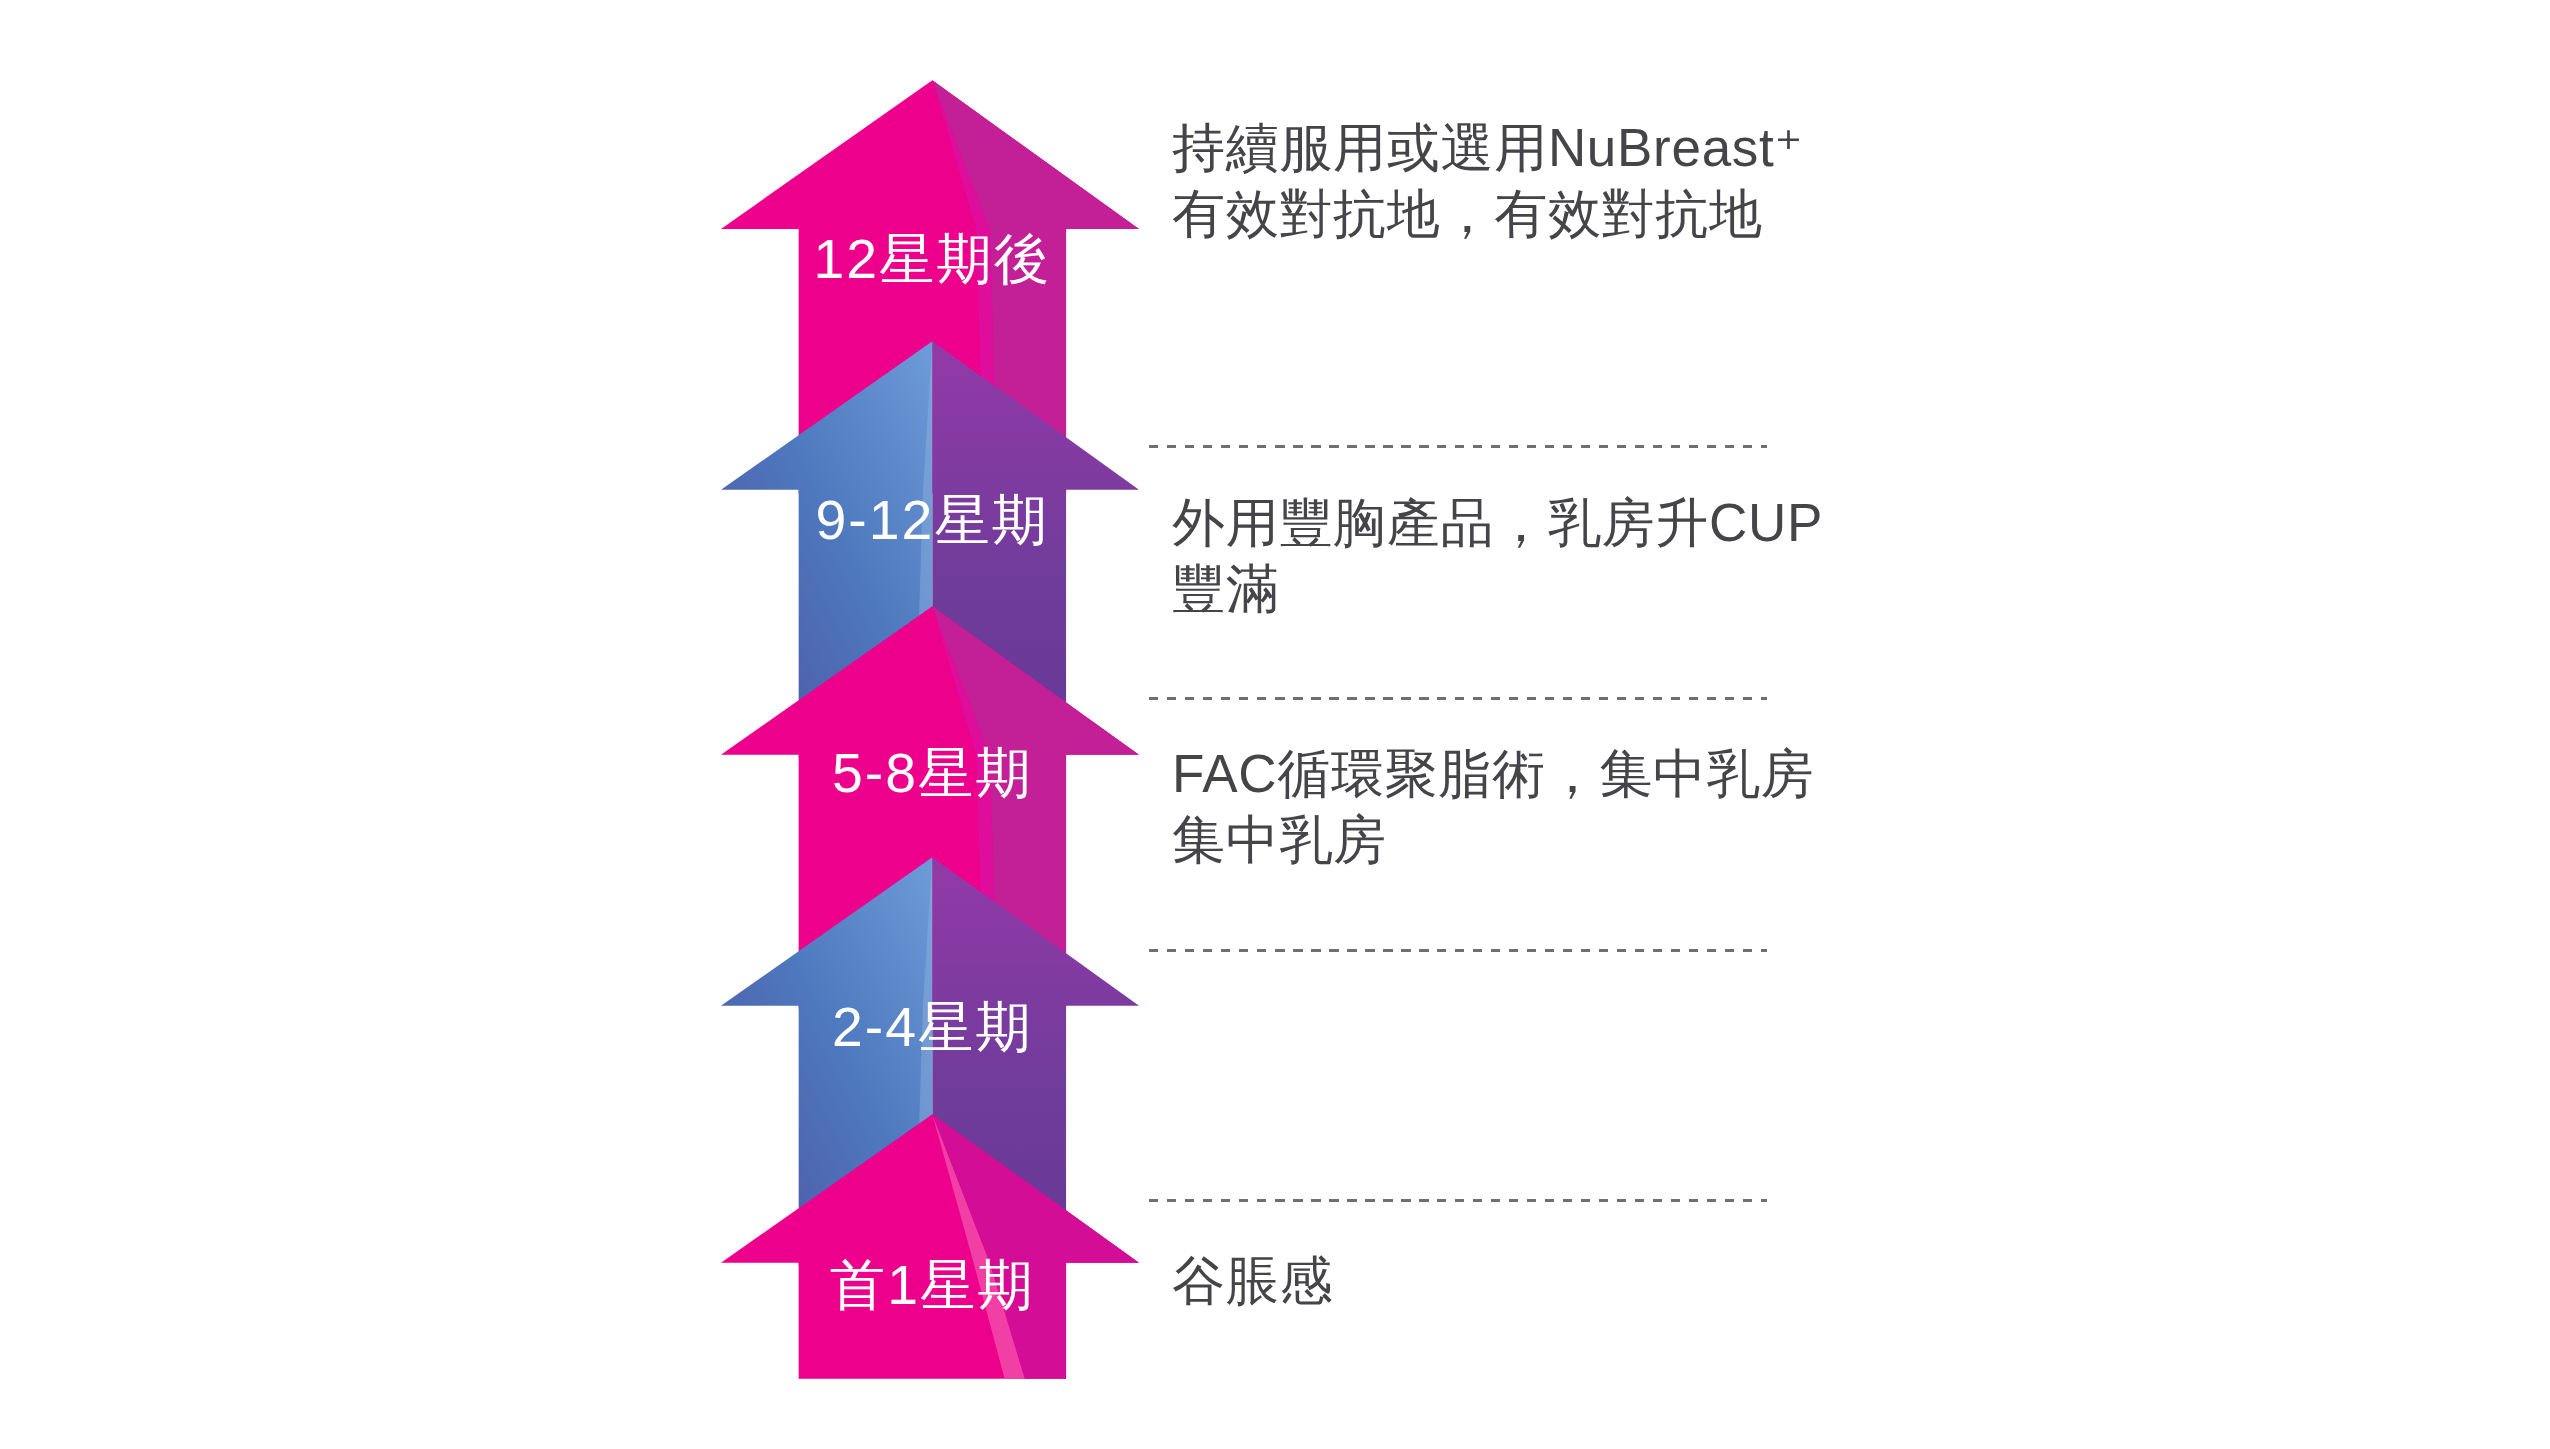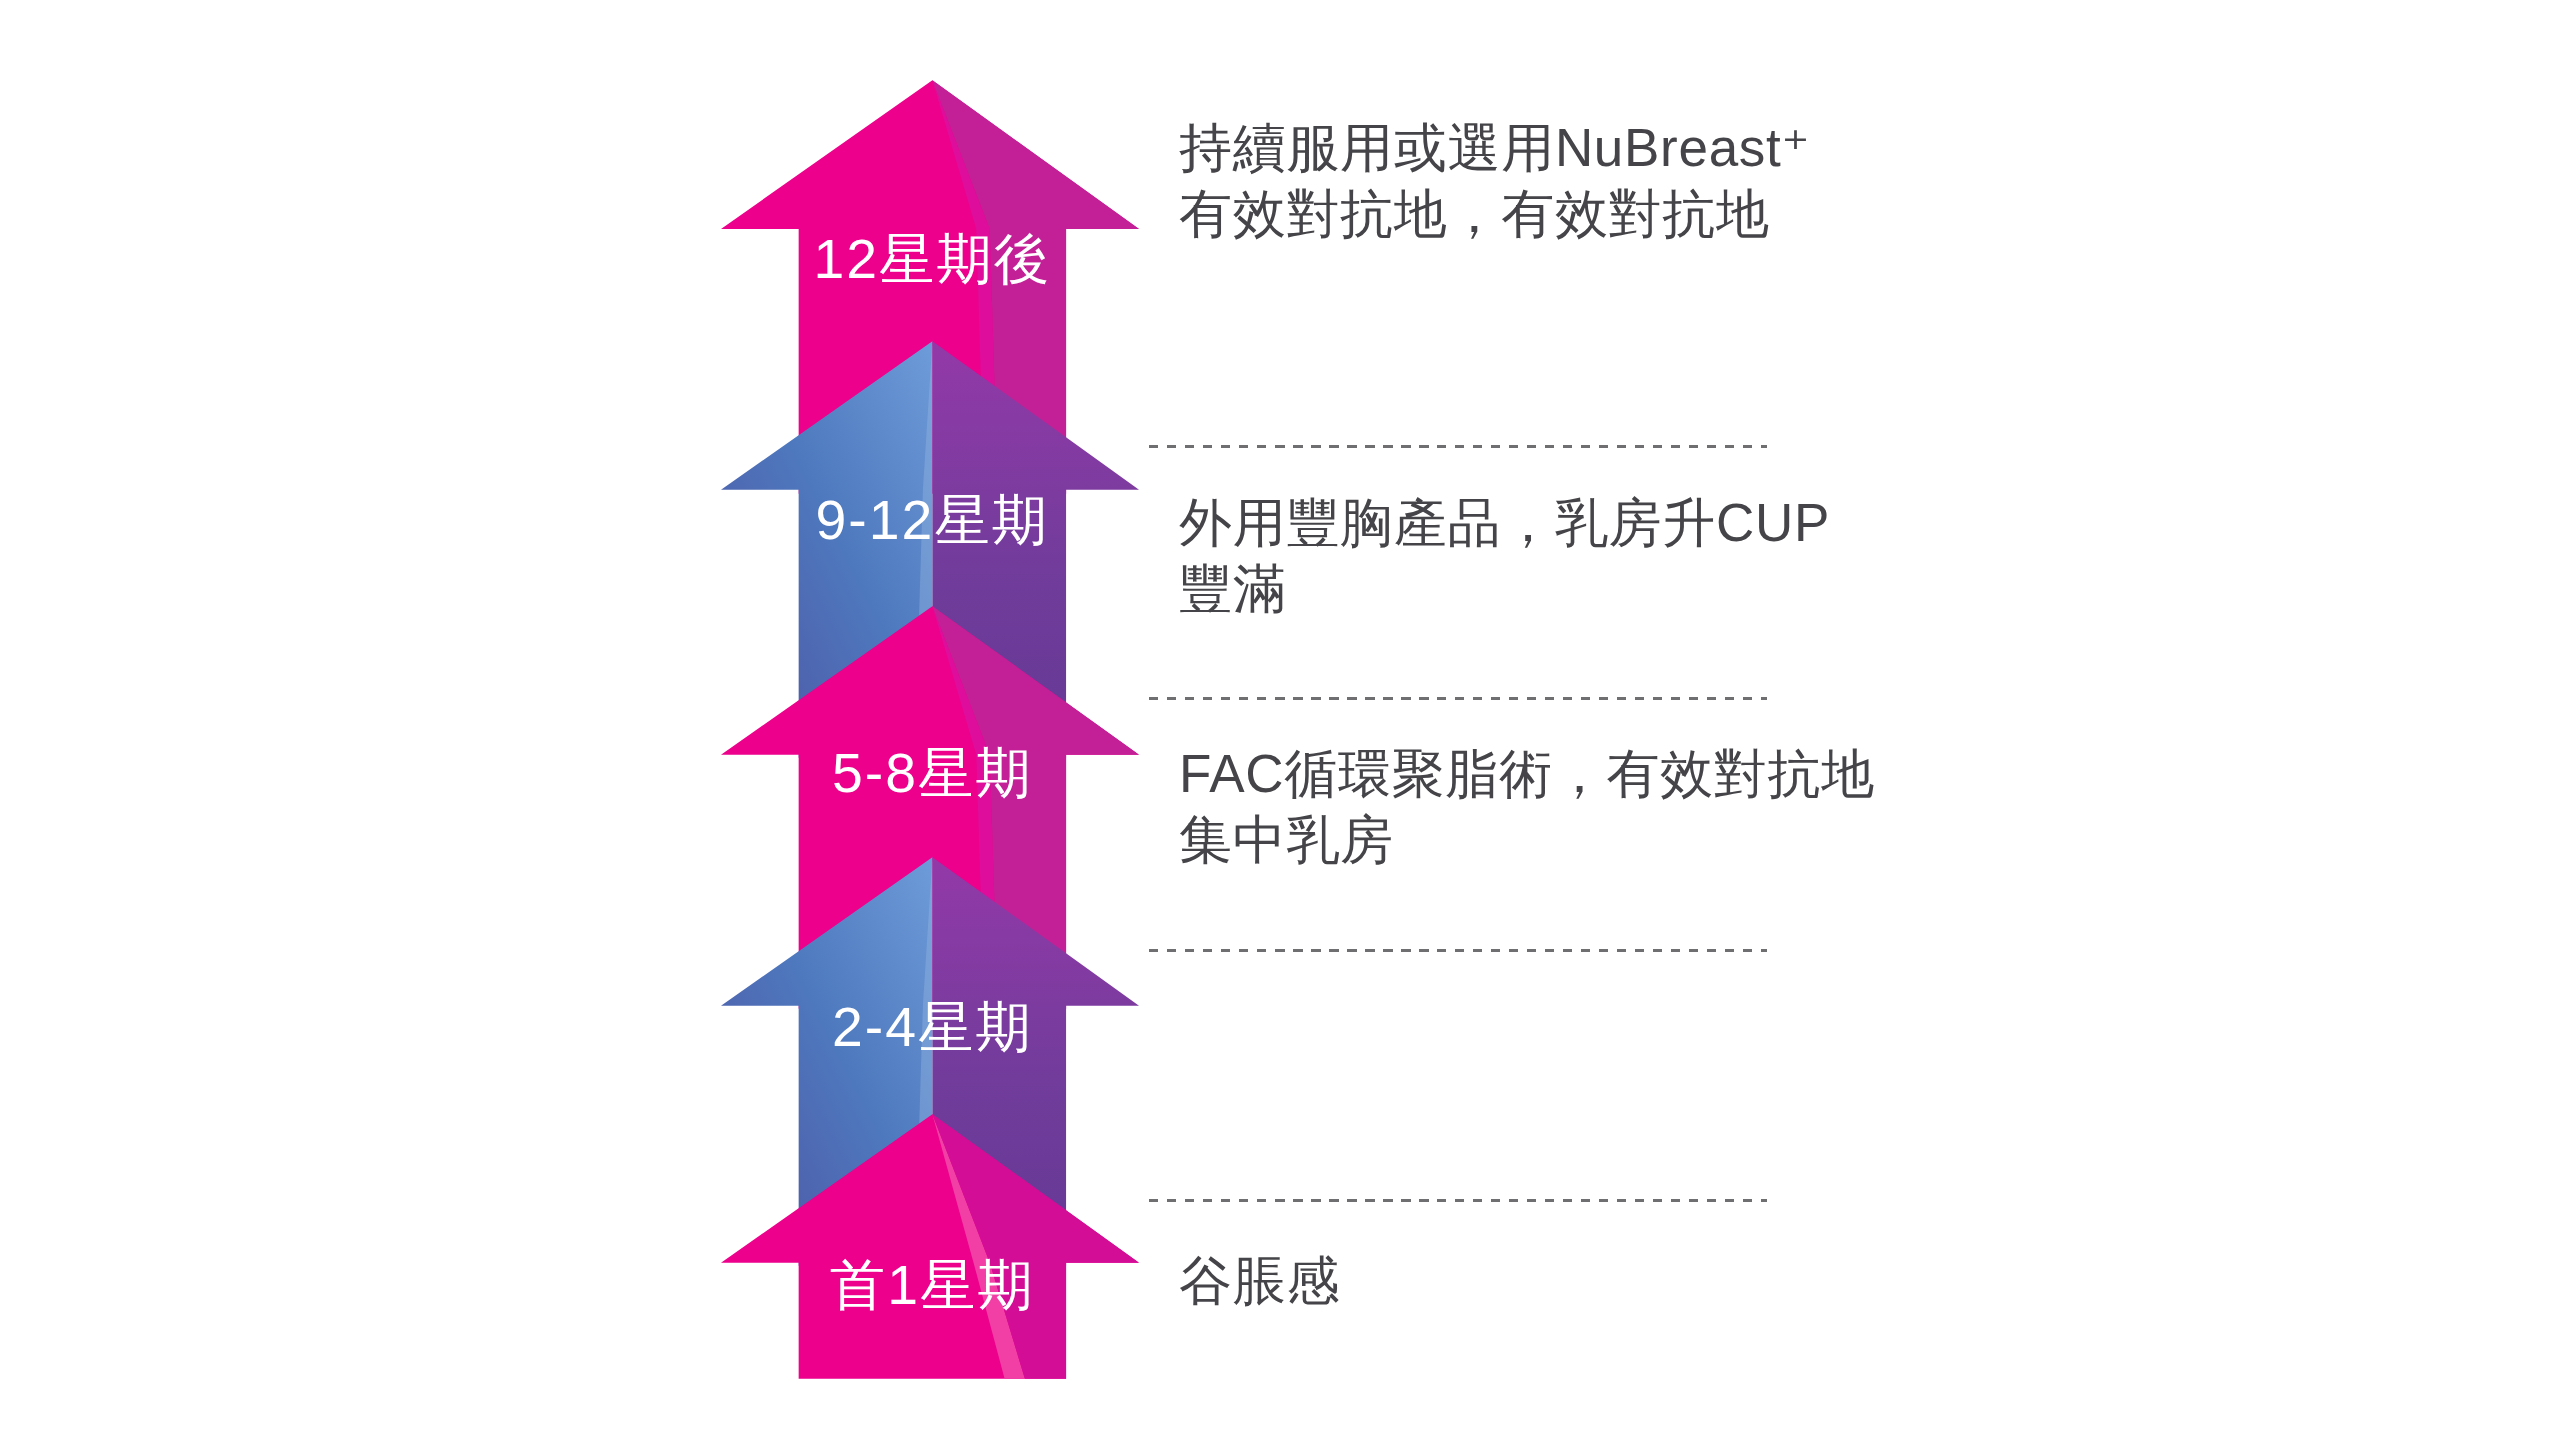--- a/index.html
+++ b/index.html
@@ -34,21 +34,20 @@
     background: repeating-linear-gradient(90deg, #6f6f72 0 9.5px, transparent 9.5px 18px);
   }
   .desc {
     position: absolute;
     left: 1172px;
     color: #454549;
     font-size: 53px;
     line-height: 66px;
     letter-spacing: 0.7px;
     white-space: nowrap;
-    margin-left: 7px;
   }
 </style>
 </head>
 <body>
 
 <div class="canvas">
 
   <svg class="arrow" style="left:721px; top:80px;" width="418" height="414" viewBox="0 0 619 612">
     <polygon points="313,0 619,220 511,220 511,612 115,612 115,220 0,220" fill="#EC008C"></polygon>
     <polygon points="313,0 398,220 410,612 390,612 378,220" fill="#DE0D9B"></polygon>
@@ -117,21 +116,21 @@
     <div>持續服用或選用NuBreast⁺</div>
     <div>有效對抗地，有效對抗地</div>
   </div>
 
   <div class="desc" style="top:490px">
     <div>外用豐胸產品，乳房升CUP</div>
     <div>豐滿</div>
   </div>
 
   <div class="desc" style="top:741px">
-    <div>FAC循環聚脂術，有效對抗地</div>
+    <div>FAC循環聚脂術，集中乳房</div>
     <div>集中乳房</div>
   </div>
 
 
   <div class="desc" style="top:1248px">
     <div>谷脹感</div>
   </div>
 
 </div>
 

